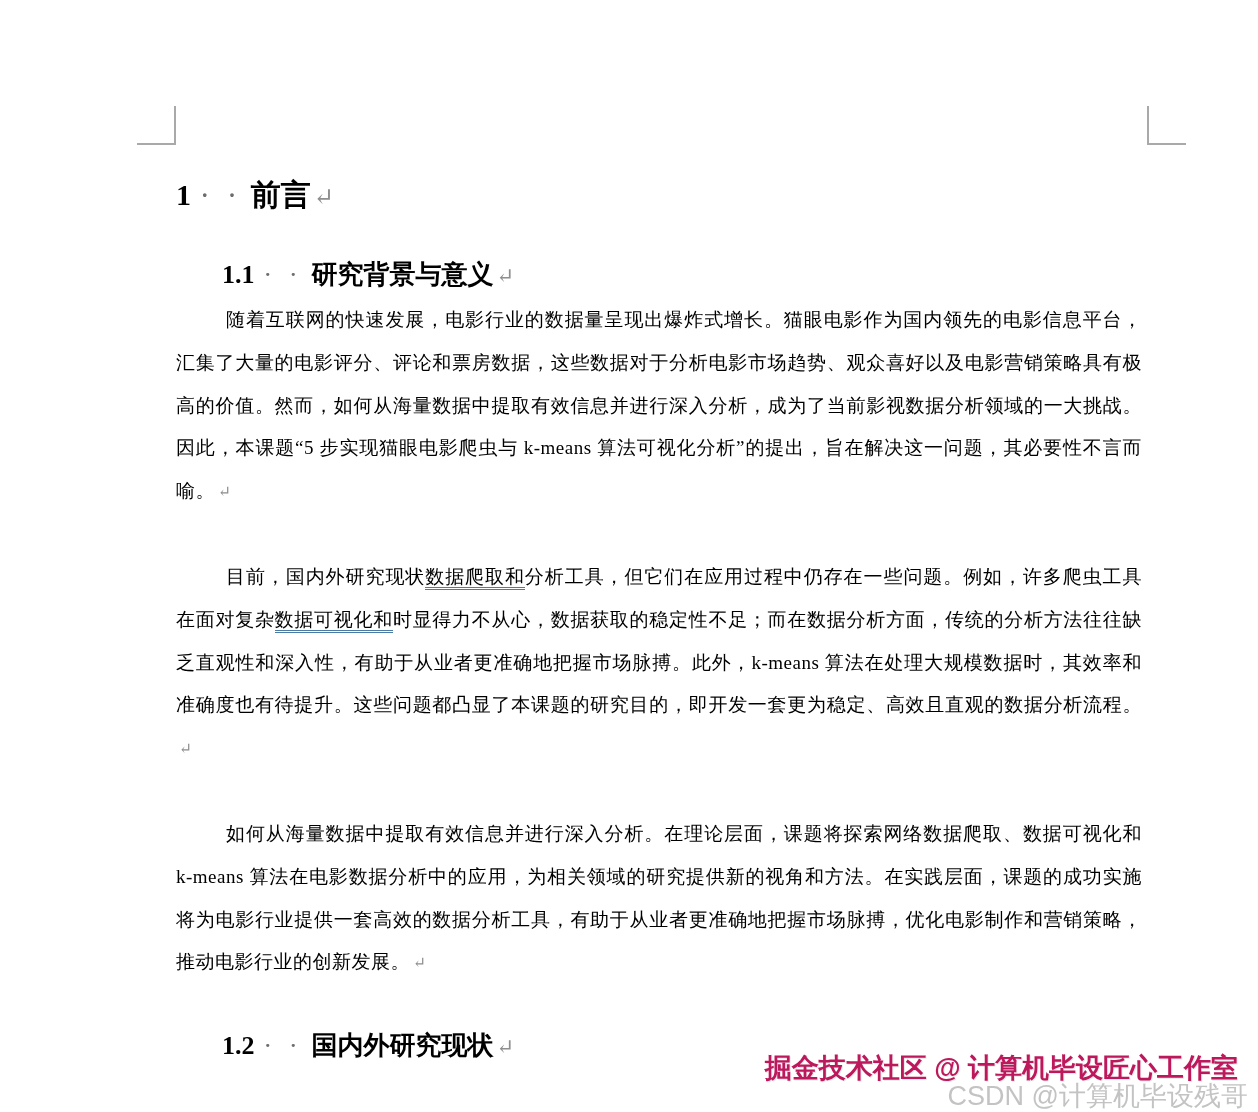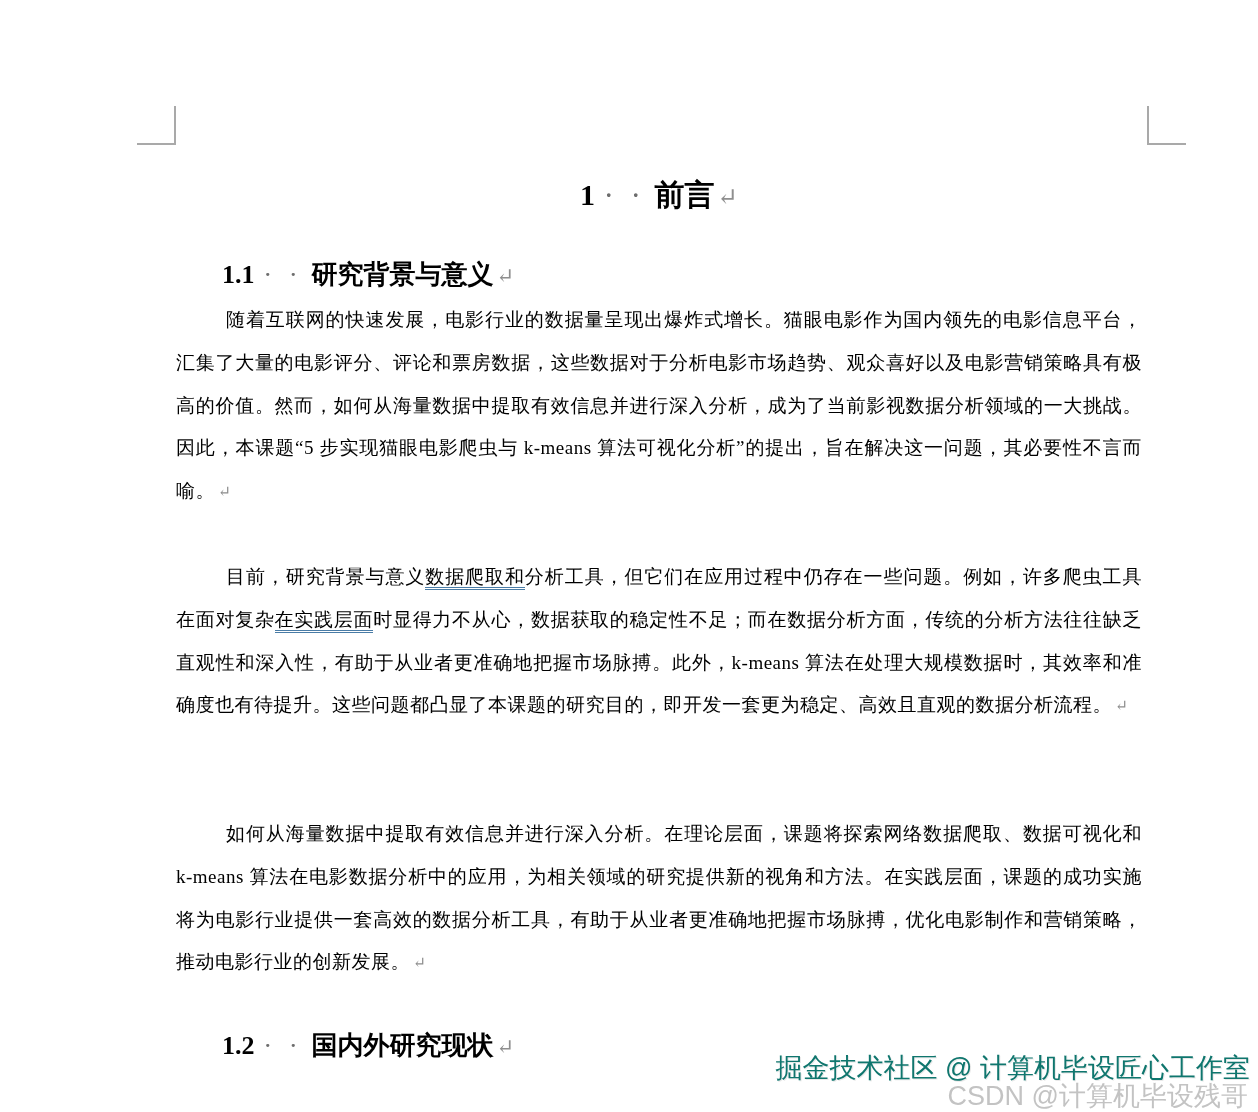--- a/index.html
+++ b/index.html
@@ -13,21 +13,20 @@
   }
   
   .crop { position: absolute; width: 37px; height: 37px; }
   .crop-tl { left: 137px; top: 106px; border-right: 2px solid #a9a9a9; border-bottom: 2px solid #a9a9a9; }
   .crop-tr { left: 1147px; top: 106px; border-left: 2px solid #a9a9a9; border-bottom: 2px solid #a9a9a9; }
 
   .text-col { position: absolute; left: 176px; width: 966px; }
 
   .doc-title {
     top: 174px;
-    text-align: center;
     font-weight: bold;
     font-size: 30px;
     line-height: 42px;
   }
   .h2 {
     font-weight: bold;
     font-size: 26px;
     line-height: 36px;
     padding-left: 46px;
   }
@@ -66,23 +65,23 @@
     border-bottom: 3px double #4a7ca6;
   }
 
   .watermark {
     position: absolute;
     font-family: "Liberation Sans", "DejaVu Sans", sans-serif;
     white-space: nowrap;
     pointer-events: none;
   }
   .wm-1 {
-    top: 1050px; right: 8px;
-    font-size: 27px; font-weight: normal;
-    color: #0f766e;
+    top: 1050px; right: 20px;
+    font-size: 27px; font-weight: bold;
+    color: #be185d;
     text-shadow: 1px 1px 0 #e9e9e9, 2px 2px 1px #ffffff;
   }
   .wm-2 {
     top: 1078px; right: 10px;
     font-size: 27px;
     color: #c3c3c3;
     text-shadow: 1px 1px 0 #ffffff, 2px 2px 1px #ffffff;
   }
 </style>
 </head>
@@ -97,21 +96,21 @@
 
 <h2 class="text-col h2 h2-a" style="position:absolute; margin:0;">
   <span>1.1</span><span class="dots">· ·</span><span>研究背景与意义</span><span class="pmark">↵</span>
 </h2>
 
 <p class="text-col body-p p1" style="position:absolute;">
   <span>随着互联网的快速发展，电影行业的数据量呈现出爆炸式增长。猫眼电影作为国内领先的电影信息平台，汇集了大量的电影评分、评论和票房数据，这些数据对于分析电影市场趋势、观众喜好以及电影营销策略具有极高的价值。然而，如何从海量数据中提取有效信息并进行深入分析，成为了当前影视数据分析领域的一大挑战。因此，本课题“5 步实现猫眼电影爬虫与 k-means 算法可视化分析”的提出，旨在解决这一问题，其必要性不言而喻。</span><span class="pmark">↵</span>
 </p>
 
 <p class="text-col body-p p2" style="position:absolute;">
-  <span>目前，研究背景与意义</span><span class="grammar-ul">数据爬取和</span><span>分析工具，但它们在应用过程中仍存在一些问题。例如，许多爬虫工具在面对复杂</span><span class="grammar-ul">在实践层面</span><span>时显得力不从心，数据获取的稳定性不足；而在数据分析方面，传统的分析方法往往缺乏直观性和深入性，有助于从业者更准确地把握市场脉搏。此外，k-means 算法在处理大规模数据时，其效率和准确度也有待提升。这些问题都凸显了本课题的研究目的，即开发一套更为稳定、高效且直观的数据分析流程。</span><span class="pmark">↵</span>
+  <span>目前，国内外研究现状</span><span class="grammar-ul">数据爬取和</span><span>分析工具，但它们在应用过程中仍存在一些问题。例如，许多爬虫工具在面对复杂</span><span class="grammar-ul">数据可视化和</span><span>时显得力不从心，数据获取的稳定性不足；而在数据分析方面，传统的分析方法往往缺乏直观性和深入性，有助于从业者更准确地把握市场脉搏。此外，k-means 算法在处理大规模数据时，其效率和准确度也有待提升。这些问题都凸显了本课题的研究目的，即开发一套更为稳定、高效且直观的数据分析流程。</span><span class="pmark">↵</span>
 </p>
 
 <p class="text-col body-p p3" style="position:absolute;">
   <span>如何从海量数据中提取有效信息并进行深入分析。在理论层面，课题将探索网络数据爬取、数据可视化和 k-means 算法在电影数据分析中的应用，为相关领域的研究提供新的视角和方法。在实践层面，课题的成功实施将为电影行业提供一套高效的数据分析工具，有助于从业者更准确地把握市场脉搏，优化电影制作和营销策略，推动电影行业的创新发展。</span><span class="pmark">↵</span>
 </p>
 
 <h2 class="text-col h2 h2-b" style="position:absolute; margin:0;">
   <span>1.2</span><span class="dots">· ·</span><span>国内外研究现状</span><span class="pmark">↵</span>
 </h2>
 

